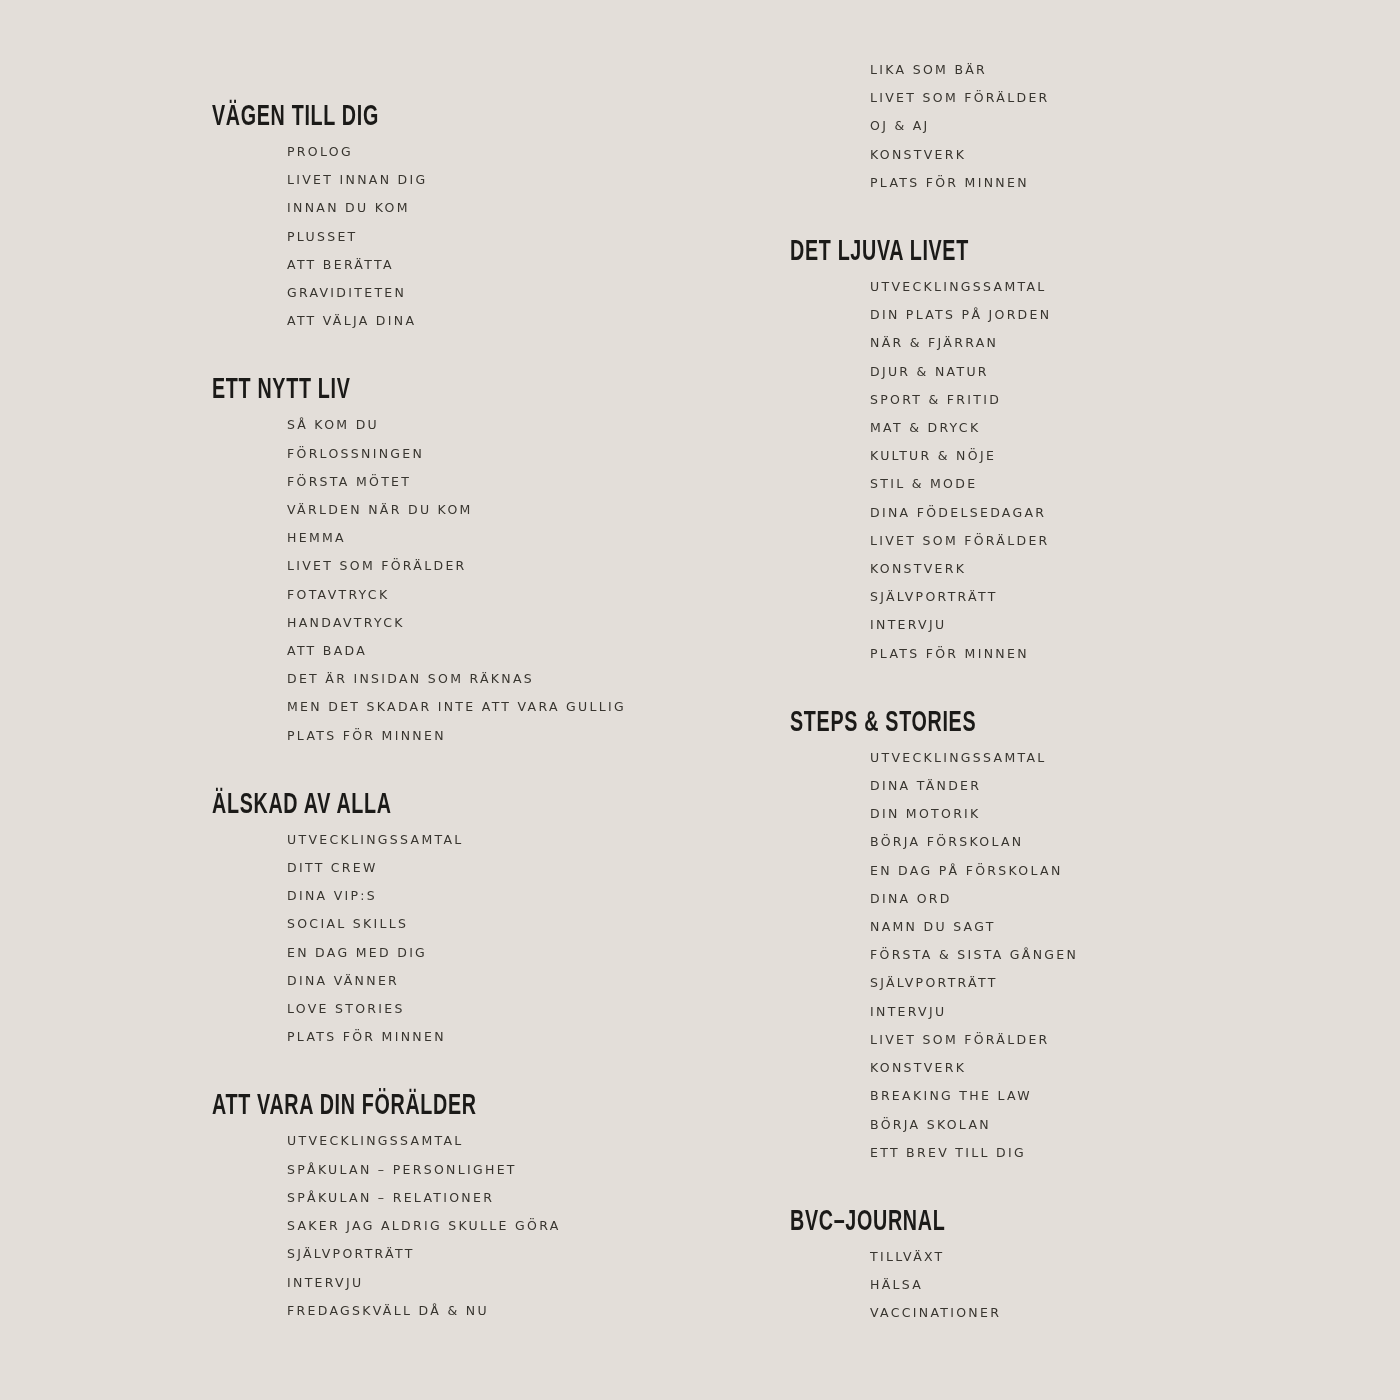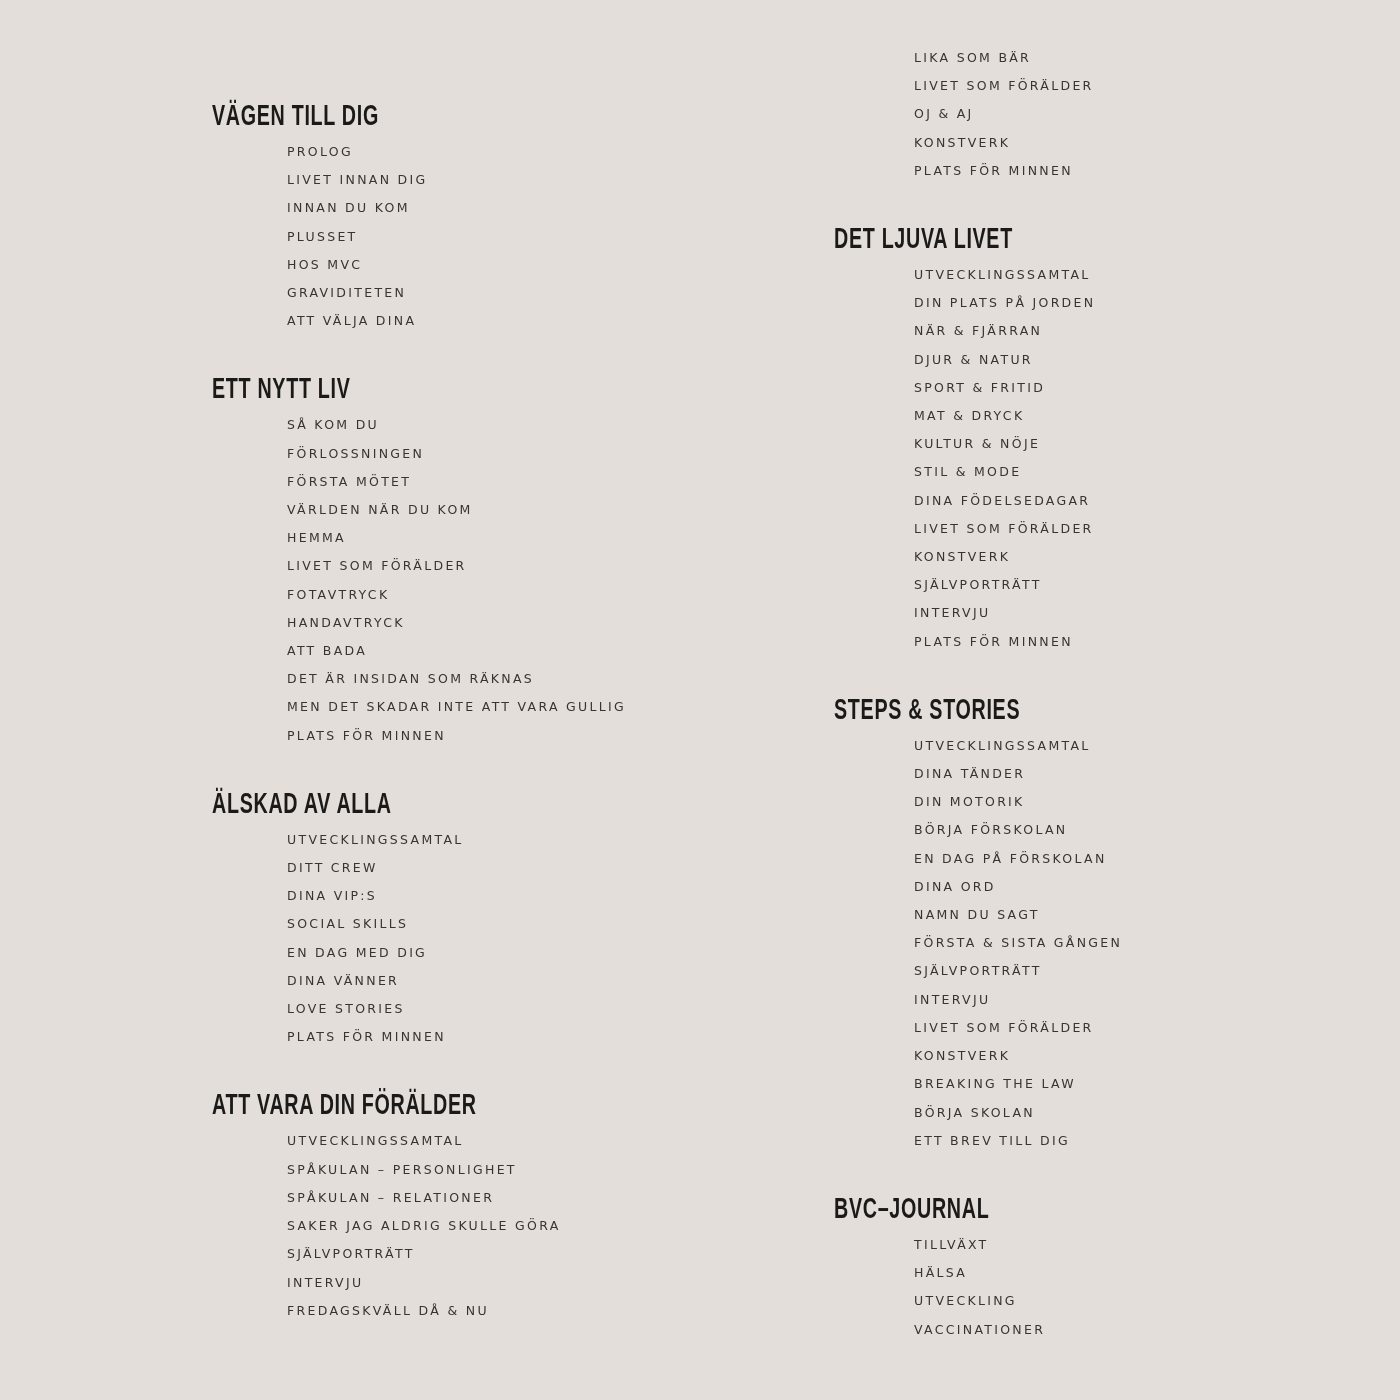--- a/index.html
+++ b/index.html
@@ -11,21 +11,21 @@
   body{
     width:1400px;height:1400px;
     background:var(--bg);
     font-family:"DejaVu Sans", sans-serif;
     overflow:hidden;
     position:relative;
   }
   .page{position:absolute;inset:0;}
   .col{position:absolute;top:0;}
   .col-left{left:212px;width:470px;padding-top:98px;}
-  .col-right{left:834px;width:480px;padding-top:44px;}
+  .col-right{left:790px;width:480px;padding-top:56px;}
   .toc-section + .toc-section{margin-top:36px;}
   .toc-title{
     margin:0 0 6px 0;
     font-family:"Liberation Sans", sans-serif;
     font-weight:700;
     font-size:29px;
     line-height:34px;
     letter-spacing:1px;
     color:var(--heading-color);
     transform:scaleX(0.68);
@@ -53,21 +53,21 @@
 
 <div class="page">
   <div class="col col-left">
       <section class="toc-section">
         <h2 class="toc-title">VÄGEN TILL DIG</h2>
         <ul class="toc-items">
           <li class="toc-item">PROLOG</li>
           <li class="toc-item">LIVET INNAN DIG</li>
           <li class="toc-item">INNAN DU KOM</li>
           <li class="toc-item">PLUSSET</li>
-          <li class="toc-item">HOS MVC</li>
+          <li class="toc-item">ATT BERÄTTA</li>
           <li class="toc-item">GRAVIDITETEN</li>
           <li class="toc-item">ATT VÄLJA DINA</li>
         </ul>
       </section>
       <section class="toc-section">
         <h2 class="toc-title">ETT NYTT LIV</h2>
         <ul class="toc-items">
           <li class="toc-item">SÅ KOM DU</li>
           <li class="toc-item">FÖRLOSSNINGEN</li>
           <li class="toc-item">FÖRSTA MÖTET</li>
@@ -155,18 +155,17 @@
           <li class="toc-item">BREAKING THE LAW</li>
           <li class="toc-item">BÖRJA SKOLAN</li>
           <li class="toc-item">ETT BREV TILL DIG</li>
         </ul>
       </section>
       <section class="toc-section">
         <h2 class="toc-title">BVC–JOURNAL</h2>
         <ul class="toc-items">
           <li class="toc-item">TILLVÄXT</li>
           <li class="toc-item">HÄLSA</li>
-          <li class="toc-item">UTVECKLING</li>
           <li class="toc-item">VACCINATIONER</li>
         </ul>
       </section>
     </div>
 </div>
 
 </body></html>

